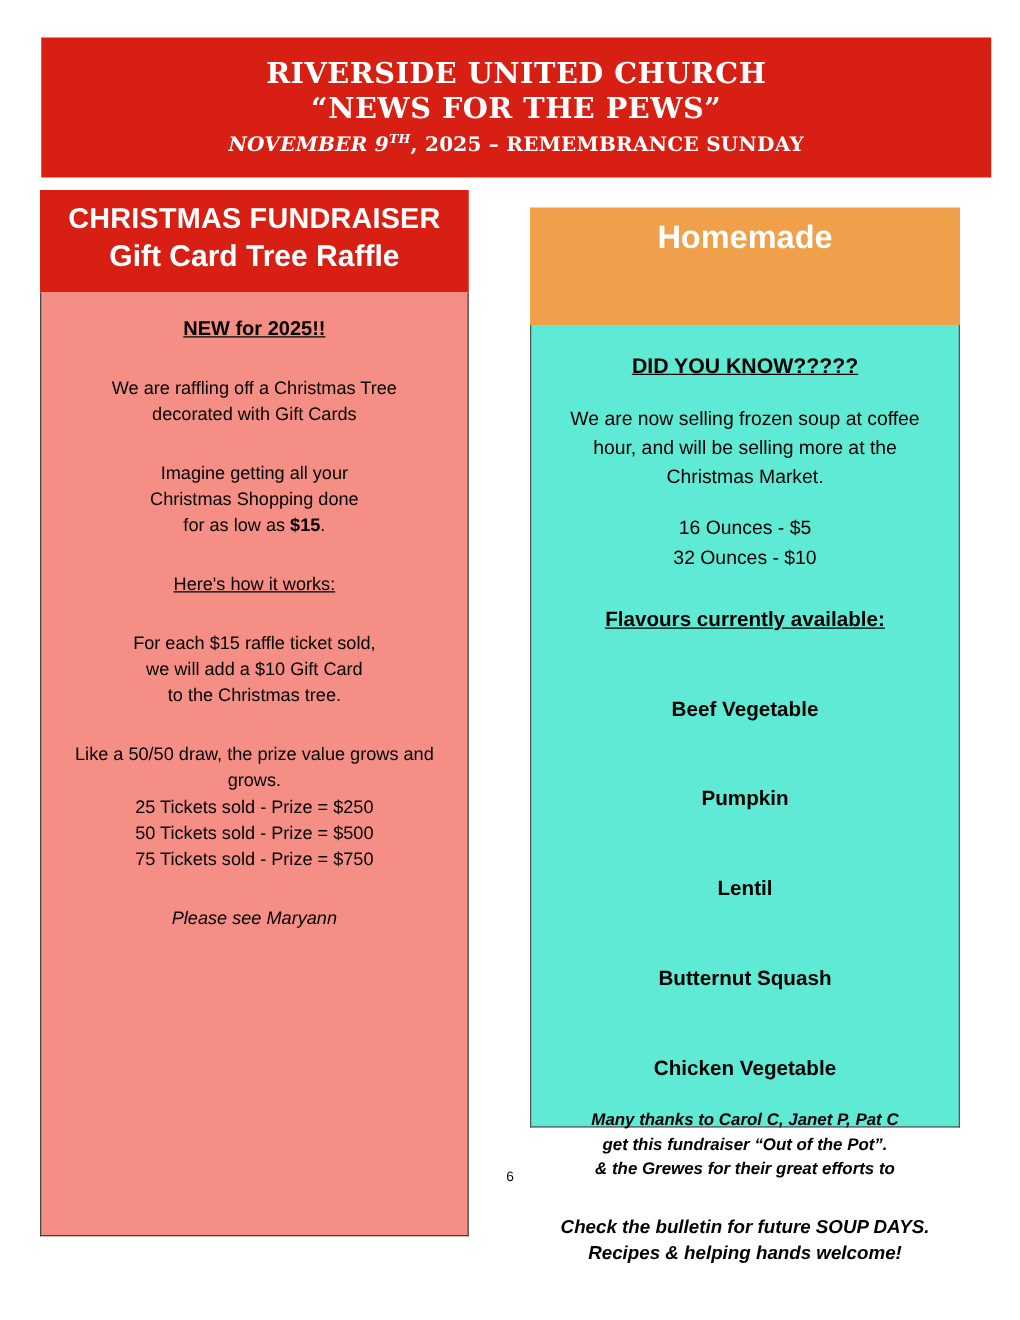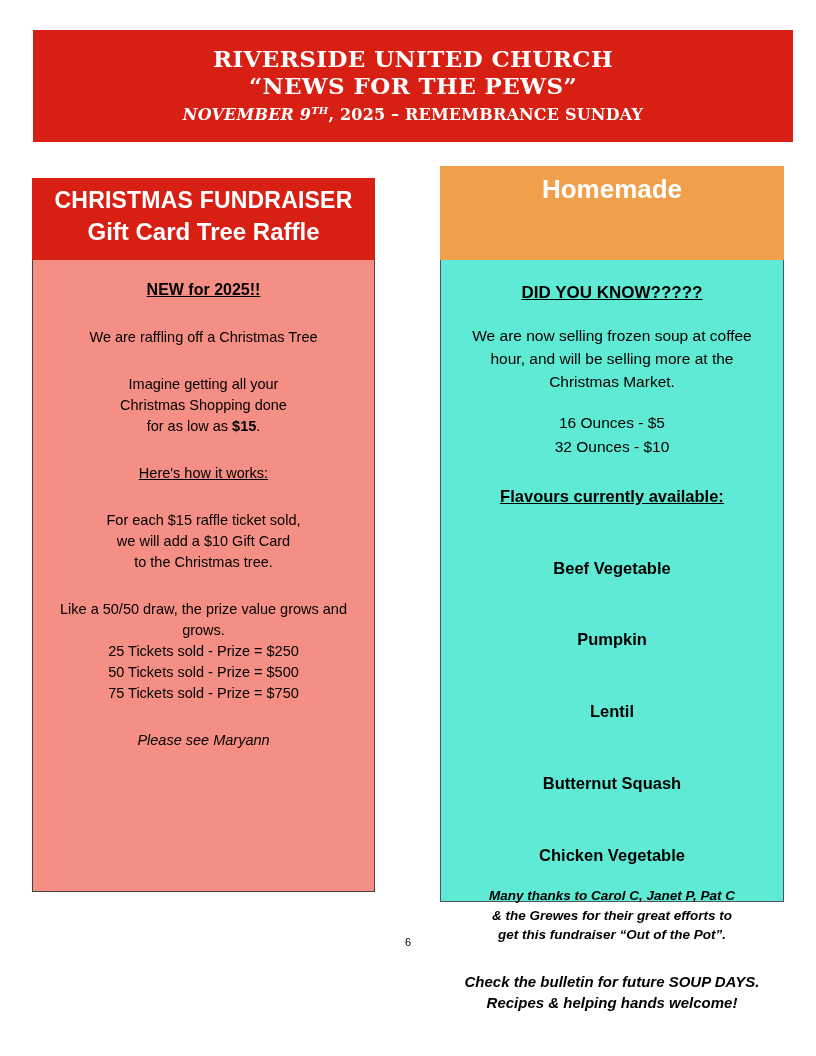--- a/index.html
+++ b/index.html
@@ -58,21 +58,21 @@
   }
   .header-line3 sup {
     font-size: 10px;
     vertical-align: super;
   }
 
   
   .left-col {
     position: absolute;
     left: 32px;
-    top: 178px;
+    top: 152px;
     width: 343px;
   }
   .left-title-box {
     background: #d81f14;
     color: #ffffff;
     text-align: center;
     padding: 9px 0 12px 0;
     box-sizing: border-box;
     height: 82px;
   }
@@ -90,40 +90,40 @@
   }
   .left-body {
     background: #f58e84;
     border: 1px solid #444444;
     border-top: none;
     box-sizing: border-box;
     padding: 18px 12px 0 12px;
     text-align: center;
     font-size: 14.5px;
     line-height: 1.45;
-    height: 632px;
+    height: 755px;
   }
   .underline-head {
     text-decoration: underline;
     font-weight: bold;
     font-size: 16px;
   }
   .underline-head-sm {
     text-decoration: underline;
     font-size: 14.5px;
   }
   .gap-lg { height: 26px; }
   .gap-md { height: 18px; }
   .bold { font-weight: bold; }
   .italic { font-style: italic; }
 
   
   .right-col {
     position: absolute;
-    left: 440px;
+    left: 424px;
     top: 166px;
     width: 344px;
   }
   .right-title-box {
     background: #f0a04b;
     text-align: center;
     padding: 8px 0 10px 0;
     box-sizing: border-box;
     height: 94px;
   }
@@ -202,20 +202,21 @@
 
 <div class="left-col">
   <div class="left-title-box">
     <div class="left-title-1">CHRISTMAS FUNDRAISER</div>
     <div class="left-title-2">Gift Card Tree Raffle</div>
   </div>
   <div class="left-body">
     <div class="underline-head">NEW for 2025!!</div>
     <div class="gap-lg"></div>
     <div>We are raffling off a Christmas Tree</div>
+    <div>decorated with Gift Cards</div>
     <div class="gap-lg"></div>
     <div>Imagine getting all your</div>
     <div>Christmas Shopping done</div>
     <div><span>for as low as </span><span class="bold">$15</span><span>.</span></div>
     <div class="gap-lg"></div>
     <div class="underline-head-sm">Here's how it works:</div>
     <div class="gap-lg"></div>
     <div>For each $15 raffle ticket sold,</div>
     <div>we will add a $10 Gift Card</div>
     <div>to the Christmas tree.</div>
@@ -245,21 +246,21 @@
     <div>32 Ounces - $10</div>
     <div class="gap-lg"></div>
     <div class="flav-head">Flavours currently available:</div>
     <div class="flav-item">Beef Vegetable</div>
     <div class="flav-item">Pumpkin</div>
     <div class="flav-item">Lentil</div>
     <div class="flav-item">Butternut Squash</div>
     <div class="flav-item">Chicken Vegetable</div>
     <div class="gap-md"></div>
     <div class="thanks">Many thanks to Carol C, Janet P, Pat C</div>
+    <div class="thanks">get this fundraiser “Out of the Pot”.</div>
     <div class="thanks">&amp; the Grewes for their great efforts to</div>
-    <div class="thanks">get this fundraiser “Out of the Pot”.</div>
     <div class="gap-lg"></div>
     <div class="check-line">Check the bulletin for future SOUP DAYS.</div>
     <div class="check-line">Recipes &amp; helping hands welcome!</div>
   </div>
 </div>
 
 <div class="page-number">6</div>
 
 </body></html>

